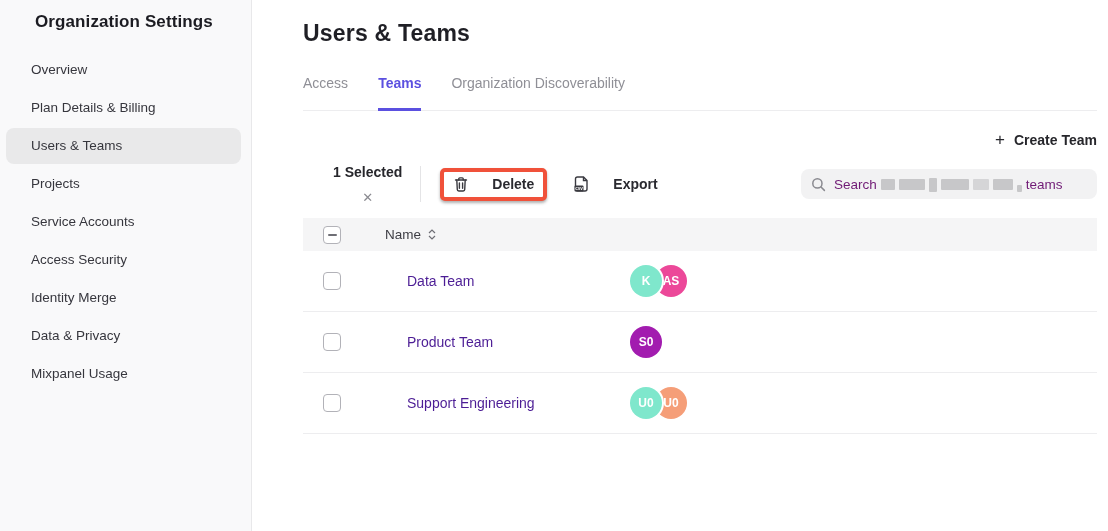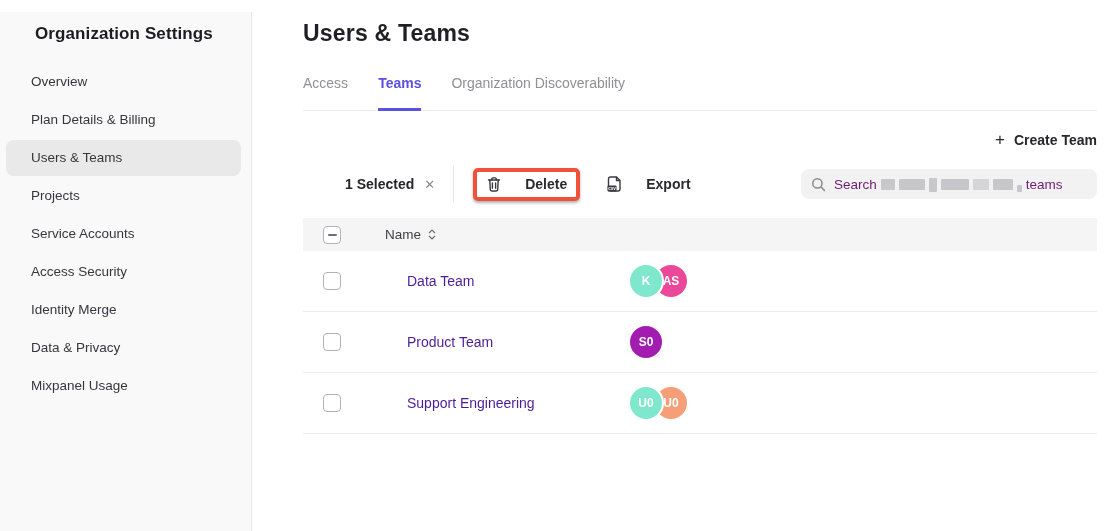--- a/index.html
+++ b/index.html
@@ -1,21 +1,21 @@
 <!DOCTYPE html>
 <html><head>
 <meta charset="utf-8">
 <style>
   * { box-sizing: border-box; margin: 0; padding: 0; }
   html,body { background:#fff; }
   body { font-family: "Liberation Sans", "DejaVu Sans", sans-serif; }
   .app { position:relative; width:1108px; height:531px; overflow:hidden; background:#fff; color:#26262b; }
 
   
-  .sidebar { position:absolute; left:0; top:12px; bottom:0; width:252px; background:#f9f9fa; border-right:1px solid #e8e8ea; }
+  .sidebar { position:absolute; left:0; top:0; bottom:0; width:252px; background:#f9f9fa; border-right:1px solid #e8e8ea; }
   .sb-title { padding:12px 0 0 35px; font-size:17px; font-weight:700; color:#1c1c22; letter-spacing:.1px; }
   .sb-nav { margin-top:20px; }
   .sb-item { height:36px; line-height:36px; margin:0 10px 2px 6px; padding-left:25px; border-radius:8px;
              font-size:13.5px; color:#36363d; cursor:pointer; white-space:nowrap; }
   .sb-item.active { background:#e9e9ea; }
 
   
   .main { position:absolute; left:253px; right:0; top:0; bottom:0; padding:0 11px 0 50px; }
   .page-title { margin-top:20px; font-size:23px; font-weight:700; color:#1f1f25; letter-spacing:.2px; }
 
@@ -23,21 +23,21 @@
   .tab { font-size:14px; color:#8f8f96; padding-bottom:17px; cursor:pointer; border-bottom:3px solid transparent; margin-bottom:-1px; }
   .tab.active { color:#5b50e0; font-weight:700; border-bottom-color:#5b50e0; }
 
   .create-row { display:flex; justify-content:flex-end; align-items:center; margin-top:19px; height:20px; }
   .create-btn { display:flex; align-items:center; gap:9px; background:none; border:none; font-family:inherit;
                 font-size:14px; font-weight:600; color:#26262b; cursor:pointer; }
   .plus-ic { font-size:17px; font-weight:400; line-height:14px; color:#26262b; }
 
   
   .toolbar { display:flex; align-items:center; margin-top:14px; height:40px; }
-  .sel-group { display:flex; align-items:center; gap:10px; margin-left:42px; font-size:14px; font-weight:600; color:#26262b; }
+  .sel-group { display:flex; align-items:center; gap:10px; margin-left:30px; font-size:14px; font-weight:600; color:#26262b;flex-direction:column; }
   .clear-x { color:#8a8a90; font-size:13px; font-weight:400; cursor:pointer; }
   .vdiv { width:1px; height:36px; background:#e4e4e6; margin:0 19px 0 18px; }
   .annotation { display:inline-flex; border:4px solid #f0513a; border-radius:5px; padding:4px 9px; background:#fff;
                 box-shadow:0 2px 3px rgba(60,60,60,.4); }
   .tool-btn { display:flex; align-items:center; gap:23px; background:none; border:none; font-family:inherit;
               font-size:14px; font-weight:600; color:#2a2a30; cursor:pointer; }
   .export-btn { margin-left:26px; }
   .search-box { margin-left:auto; width:296px; height:30px; background:#f2f2f3; border-radius:8px;
                 display:flex; align-items:center; padding:0 10px; cursor:text; }
   .search-ph { display:flex; align-items:center; gap:4px; margin-left:8px; font-size:13.5px; color:#701a75; white-space:nowrap; }

